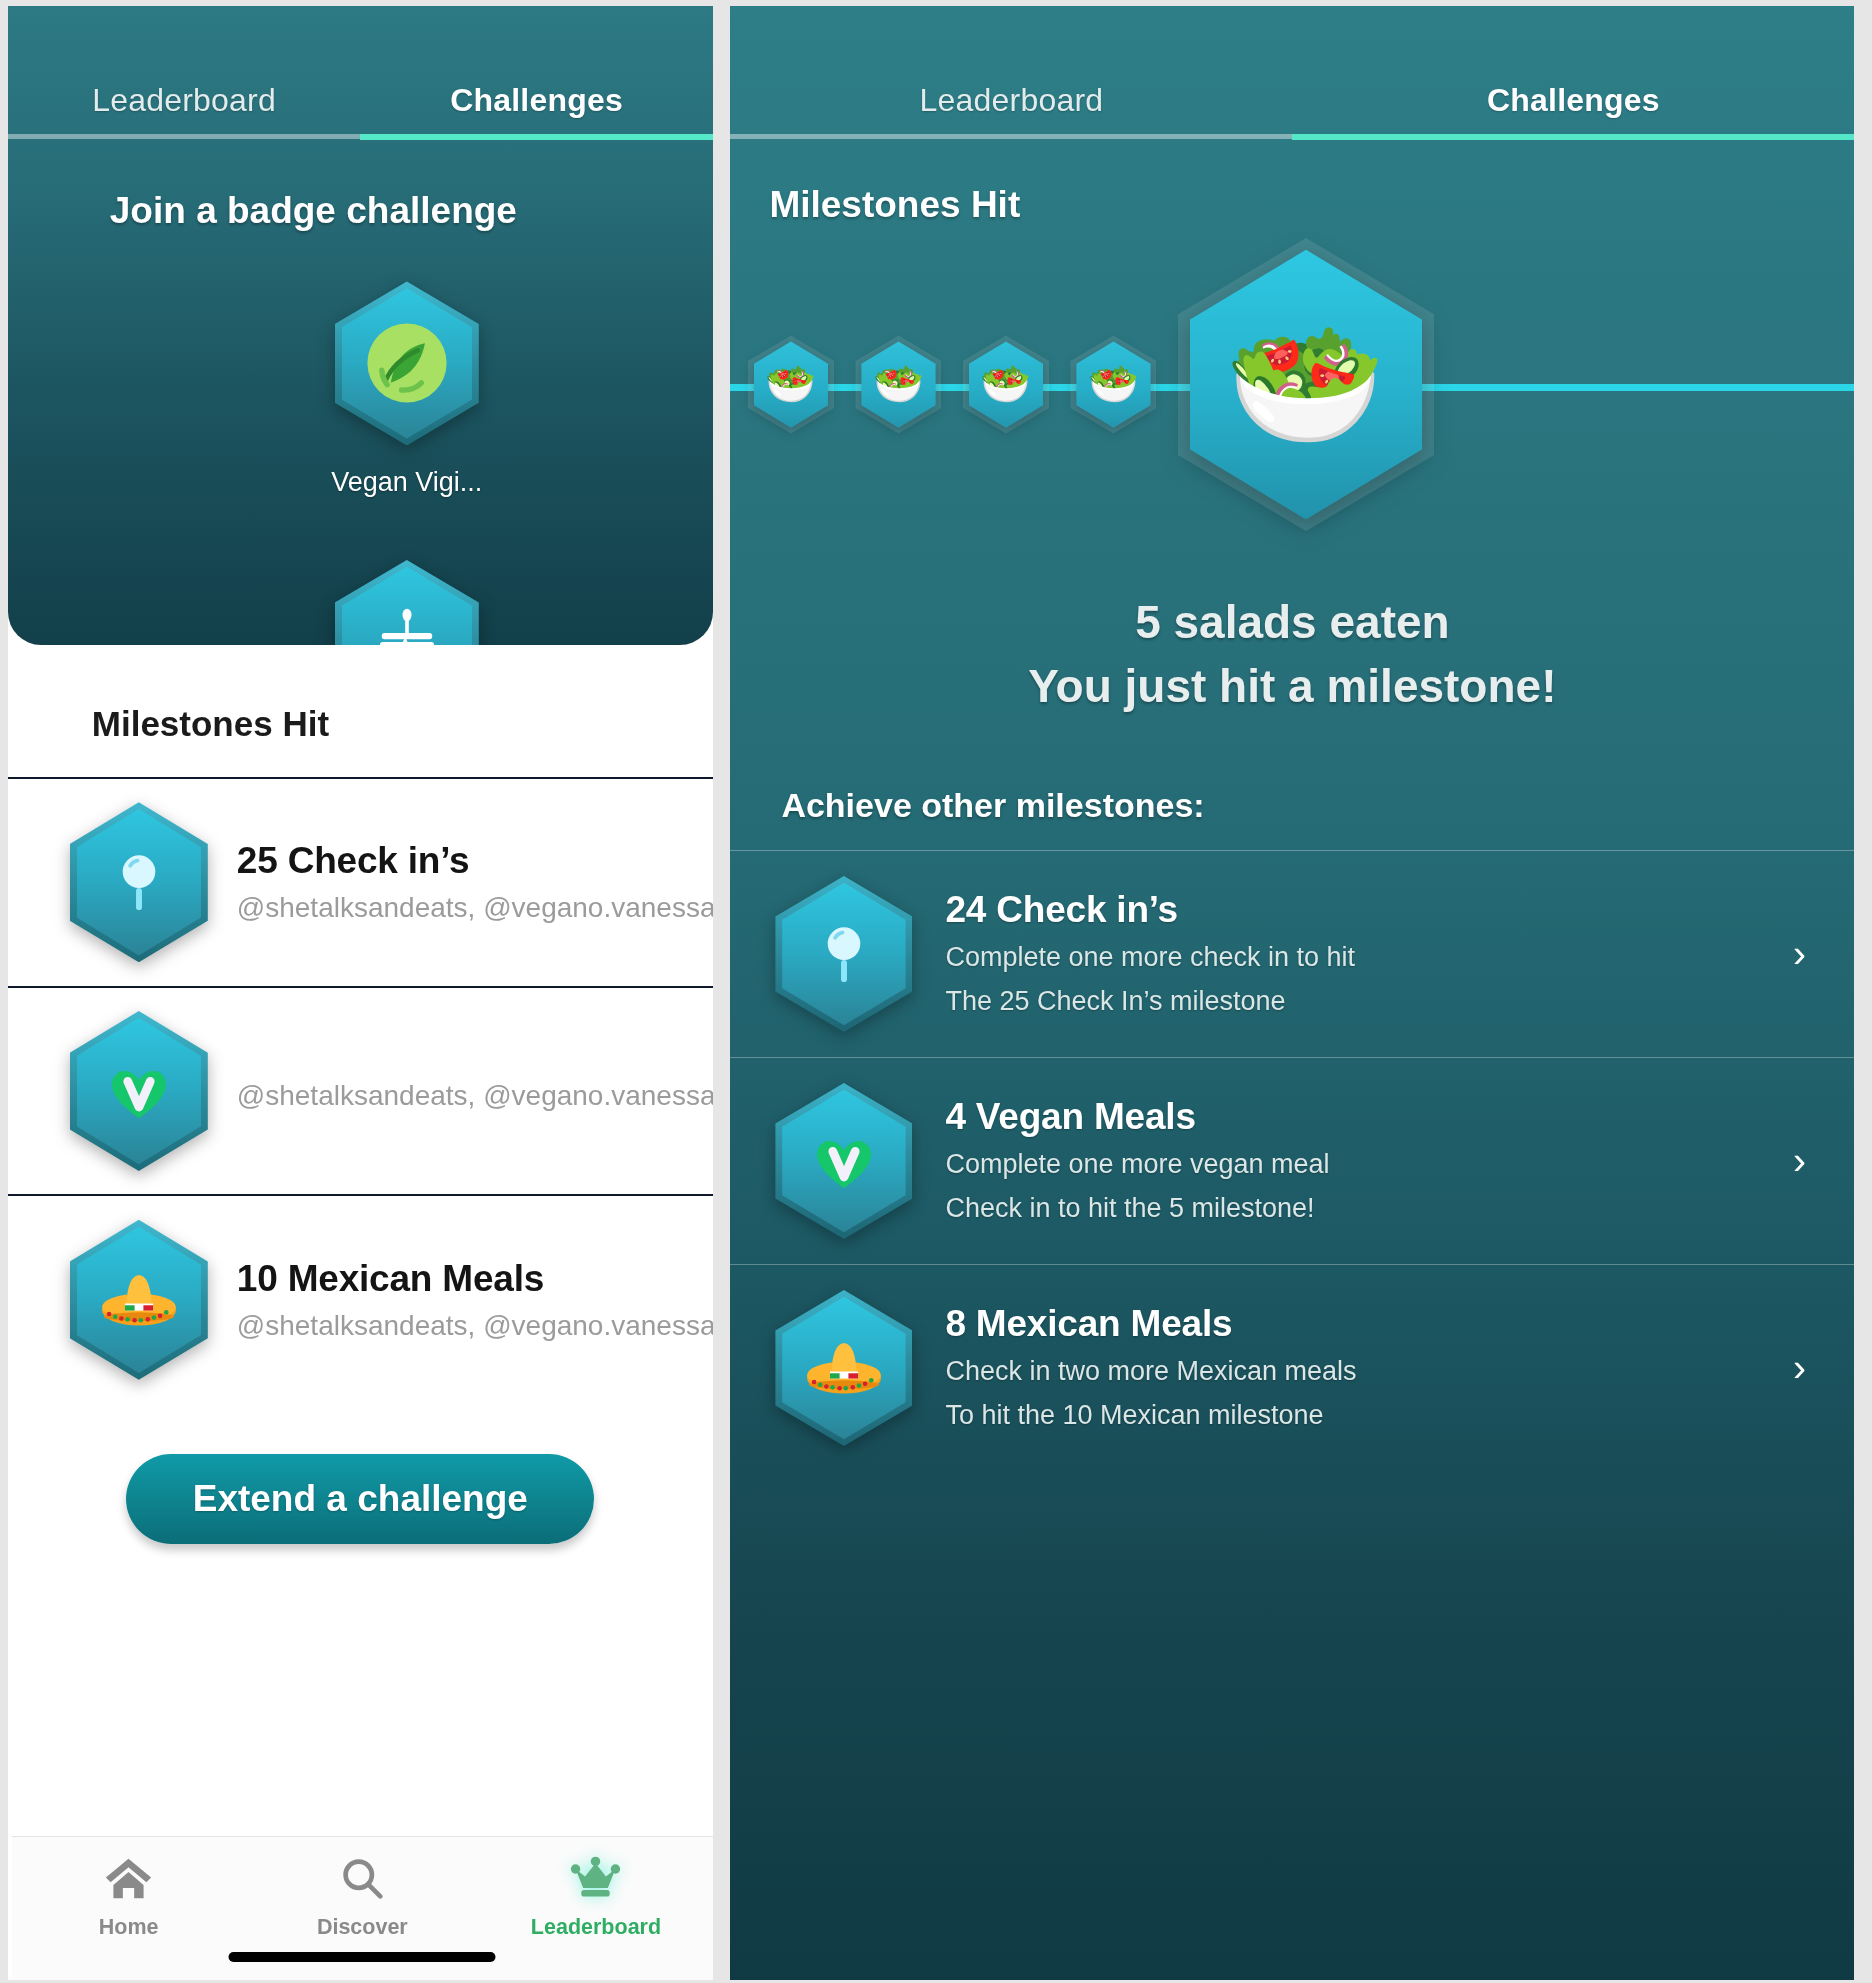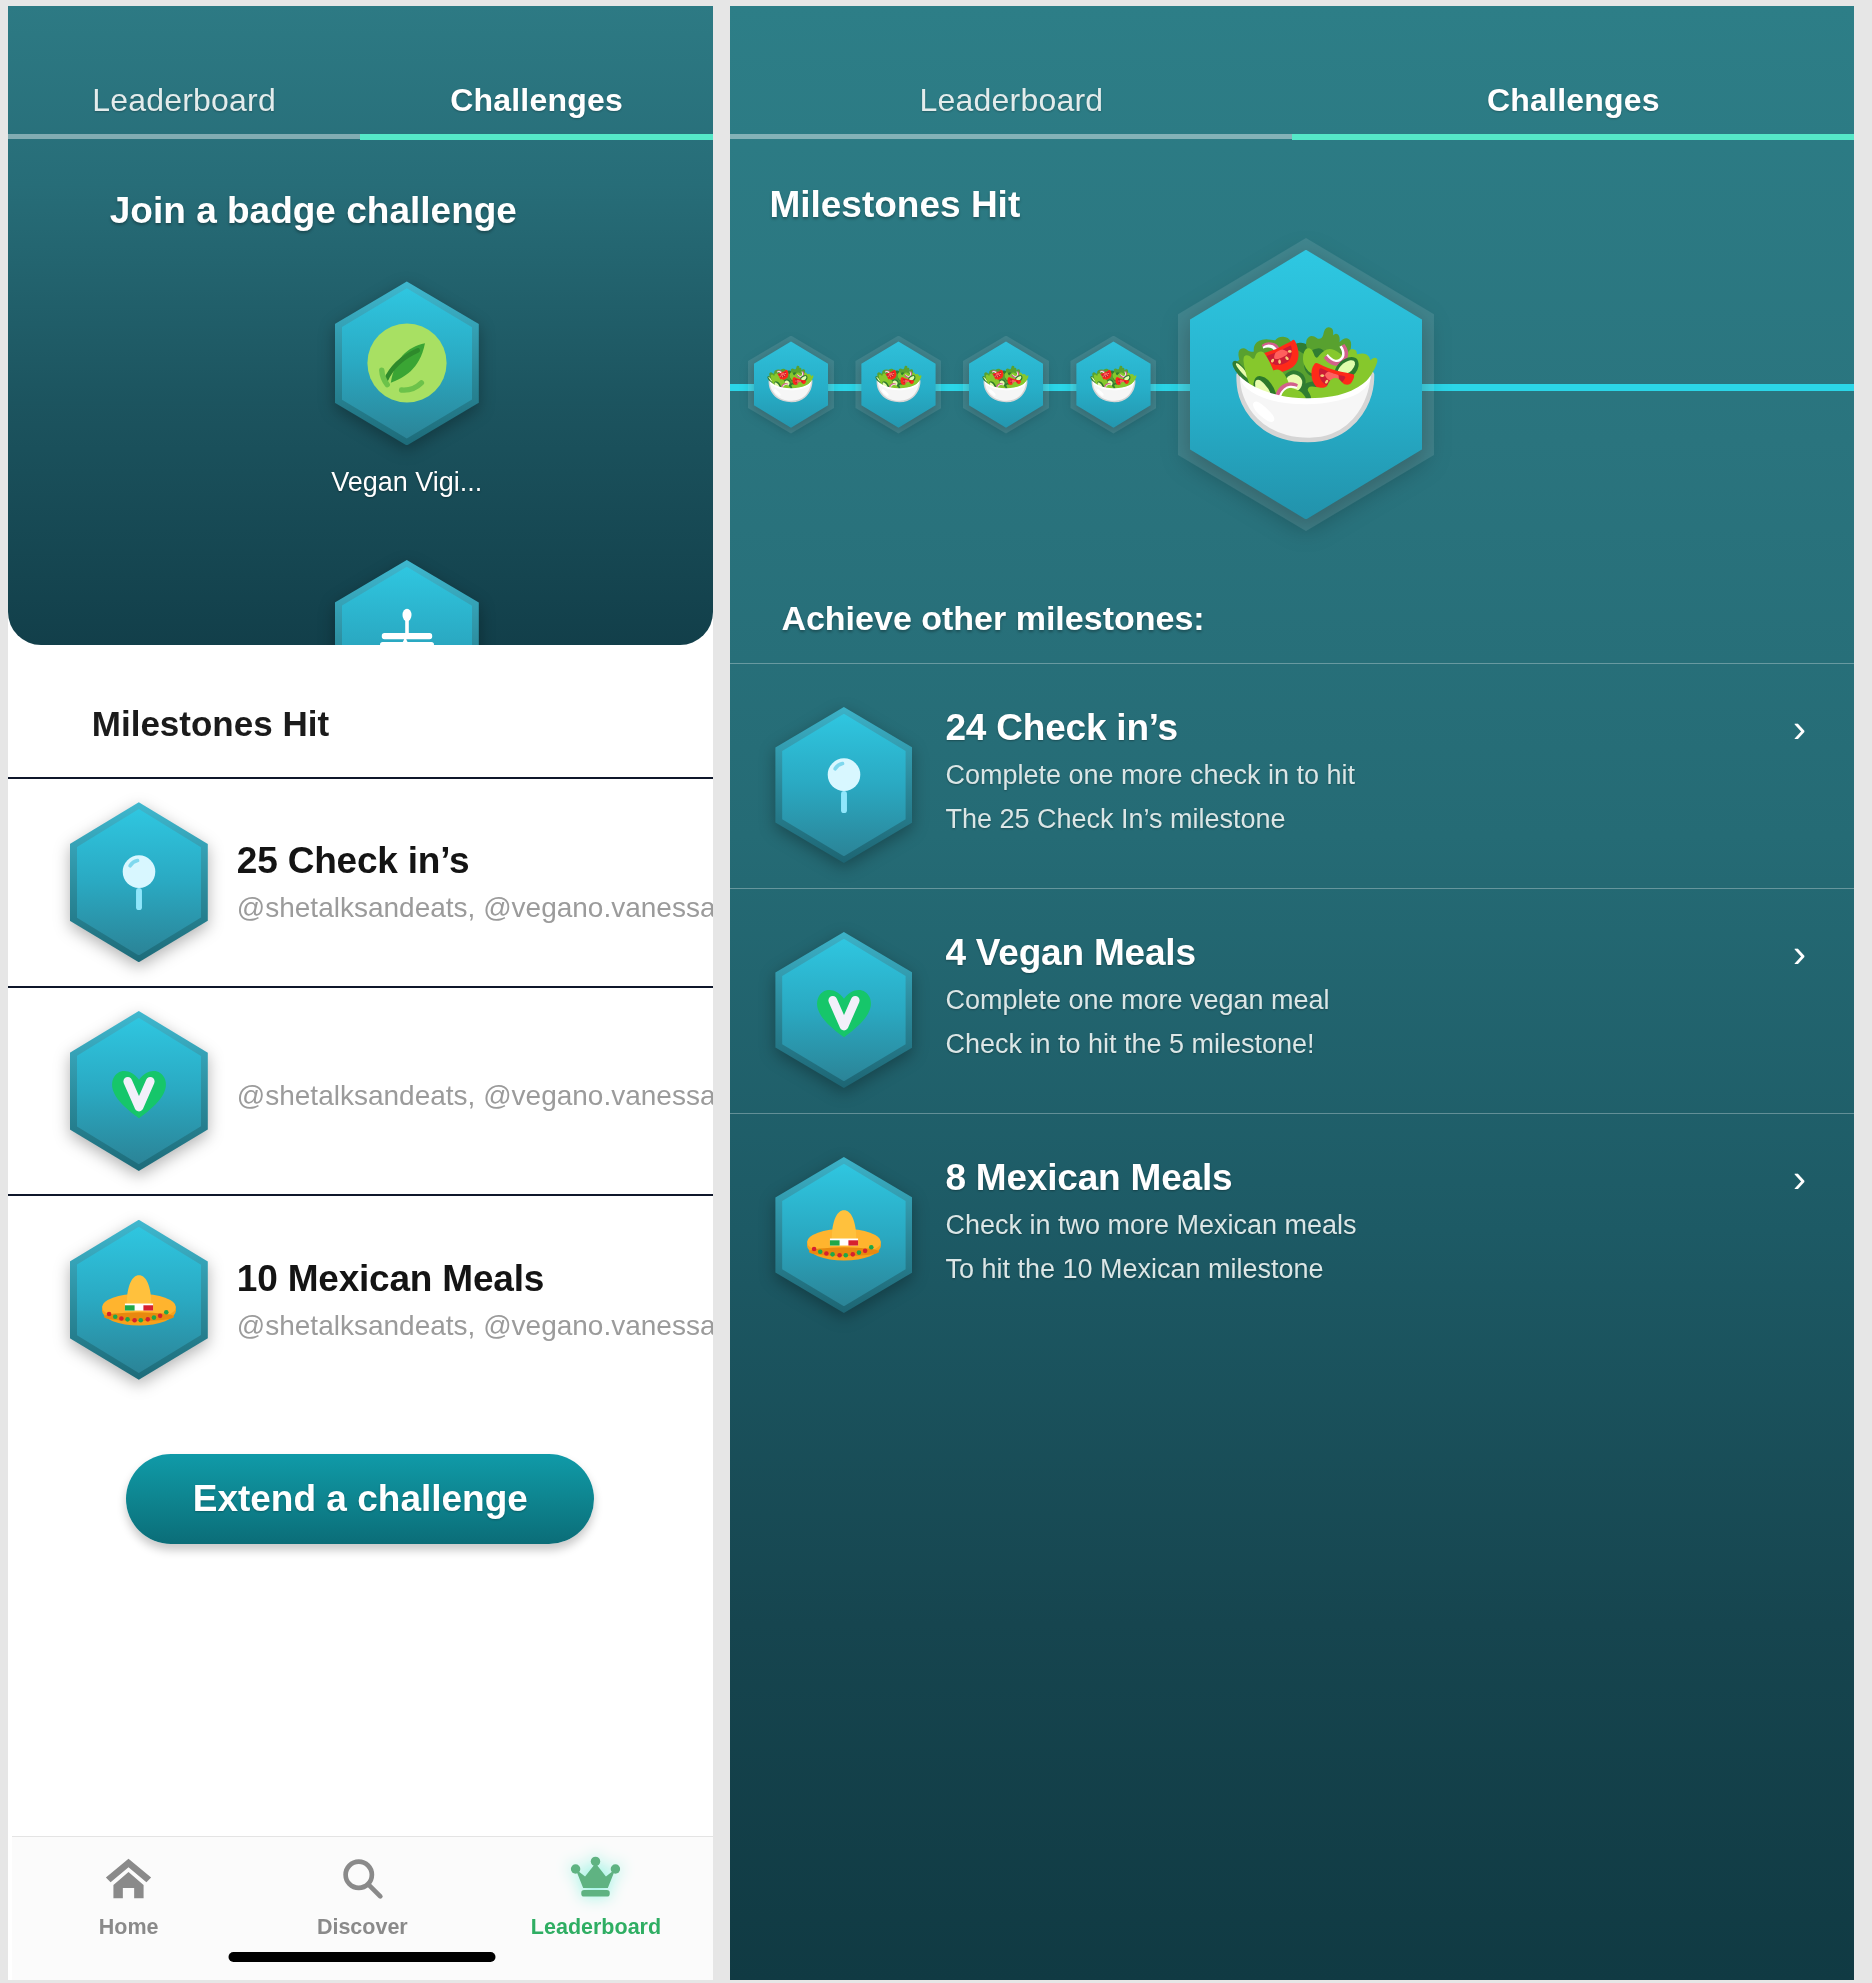--- a/index.html
+++ b/index.html
@@ -217,23 +217,23 @@
     line-height: 1.38;
     text-shadow: 0 2px 2.9px rgba(0,0,0,.3);
   }
   .r-sub {
     color:#ffffff; font-size: 34px; font-weight: 700;
     margin: 68px 0 0 51px;
     text-shadow: 0 2px 2.9px rgba(0,0,0,.3);
   }
   .r-list { margin-top: 25px; }
   .r-row {
-    display:flex; 
+    display:flex; align-items:center;
     border-top: 1px solid rgba(255,255,255,.30);
-    padding: 43px 29px 25px 45px;
+    padding: 25px 29px 25px 45px;
     min-height: 195px;
   }
   .r-row .r-text { flex:1 1 auto; padding-left: 33px; }
   .r-row .r-ttl {
     color:#ffffff; font-size: 37px; font-weight: 700; letter-spacing:-0.2px;
     text-shadow: 0 1px 2px rgba(0,0,0,.3);
   }
   .r-row .r-desc {
     color:#dbe6e6; font-size: 27px; margin-top: 7.8px; line-height: 1.35;
     text-shadow: 0 1px 2px rgba(0,0,0,.28);
@@ -494,20 +494,24 @@
 
           <div class="big-hex">
             <div class="hex-outer"></div>
               <div class="hex-inner"></div>
             <div class="hex-art">🥗</div>
           </div>
 
         </div>
       </div>
 
+      <div class="r-headline">
+        <div>5 salads eaten</div>
+        <div>You just hit a milestone!</div>
+      </div>
 
       <div class="r-sub">Achieve other milestones:</div>
 
       <div class="r-list">
 
         <div class="r-row">
           <div class="hex r-hex">
             <div class="hex-outer"></div>
               <div class="hex-inner"></div>
             <div class="hex-art">

